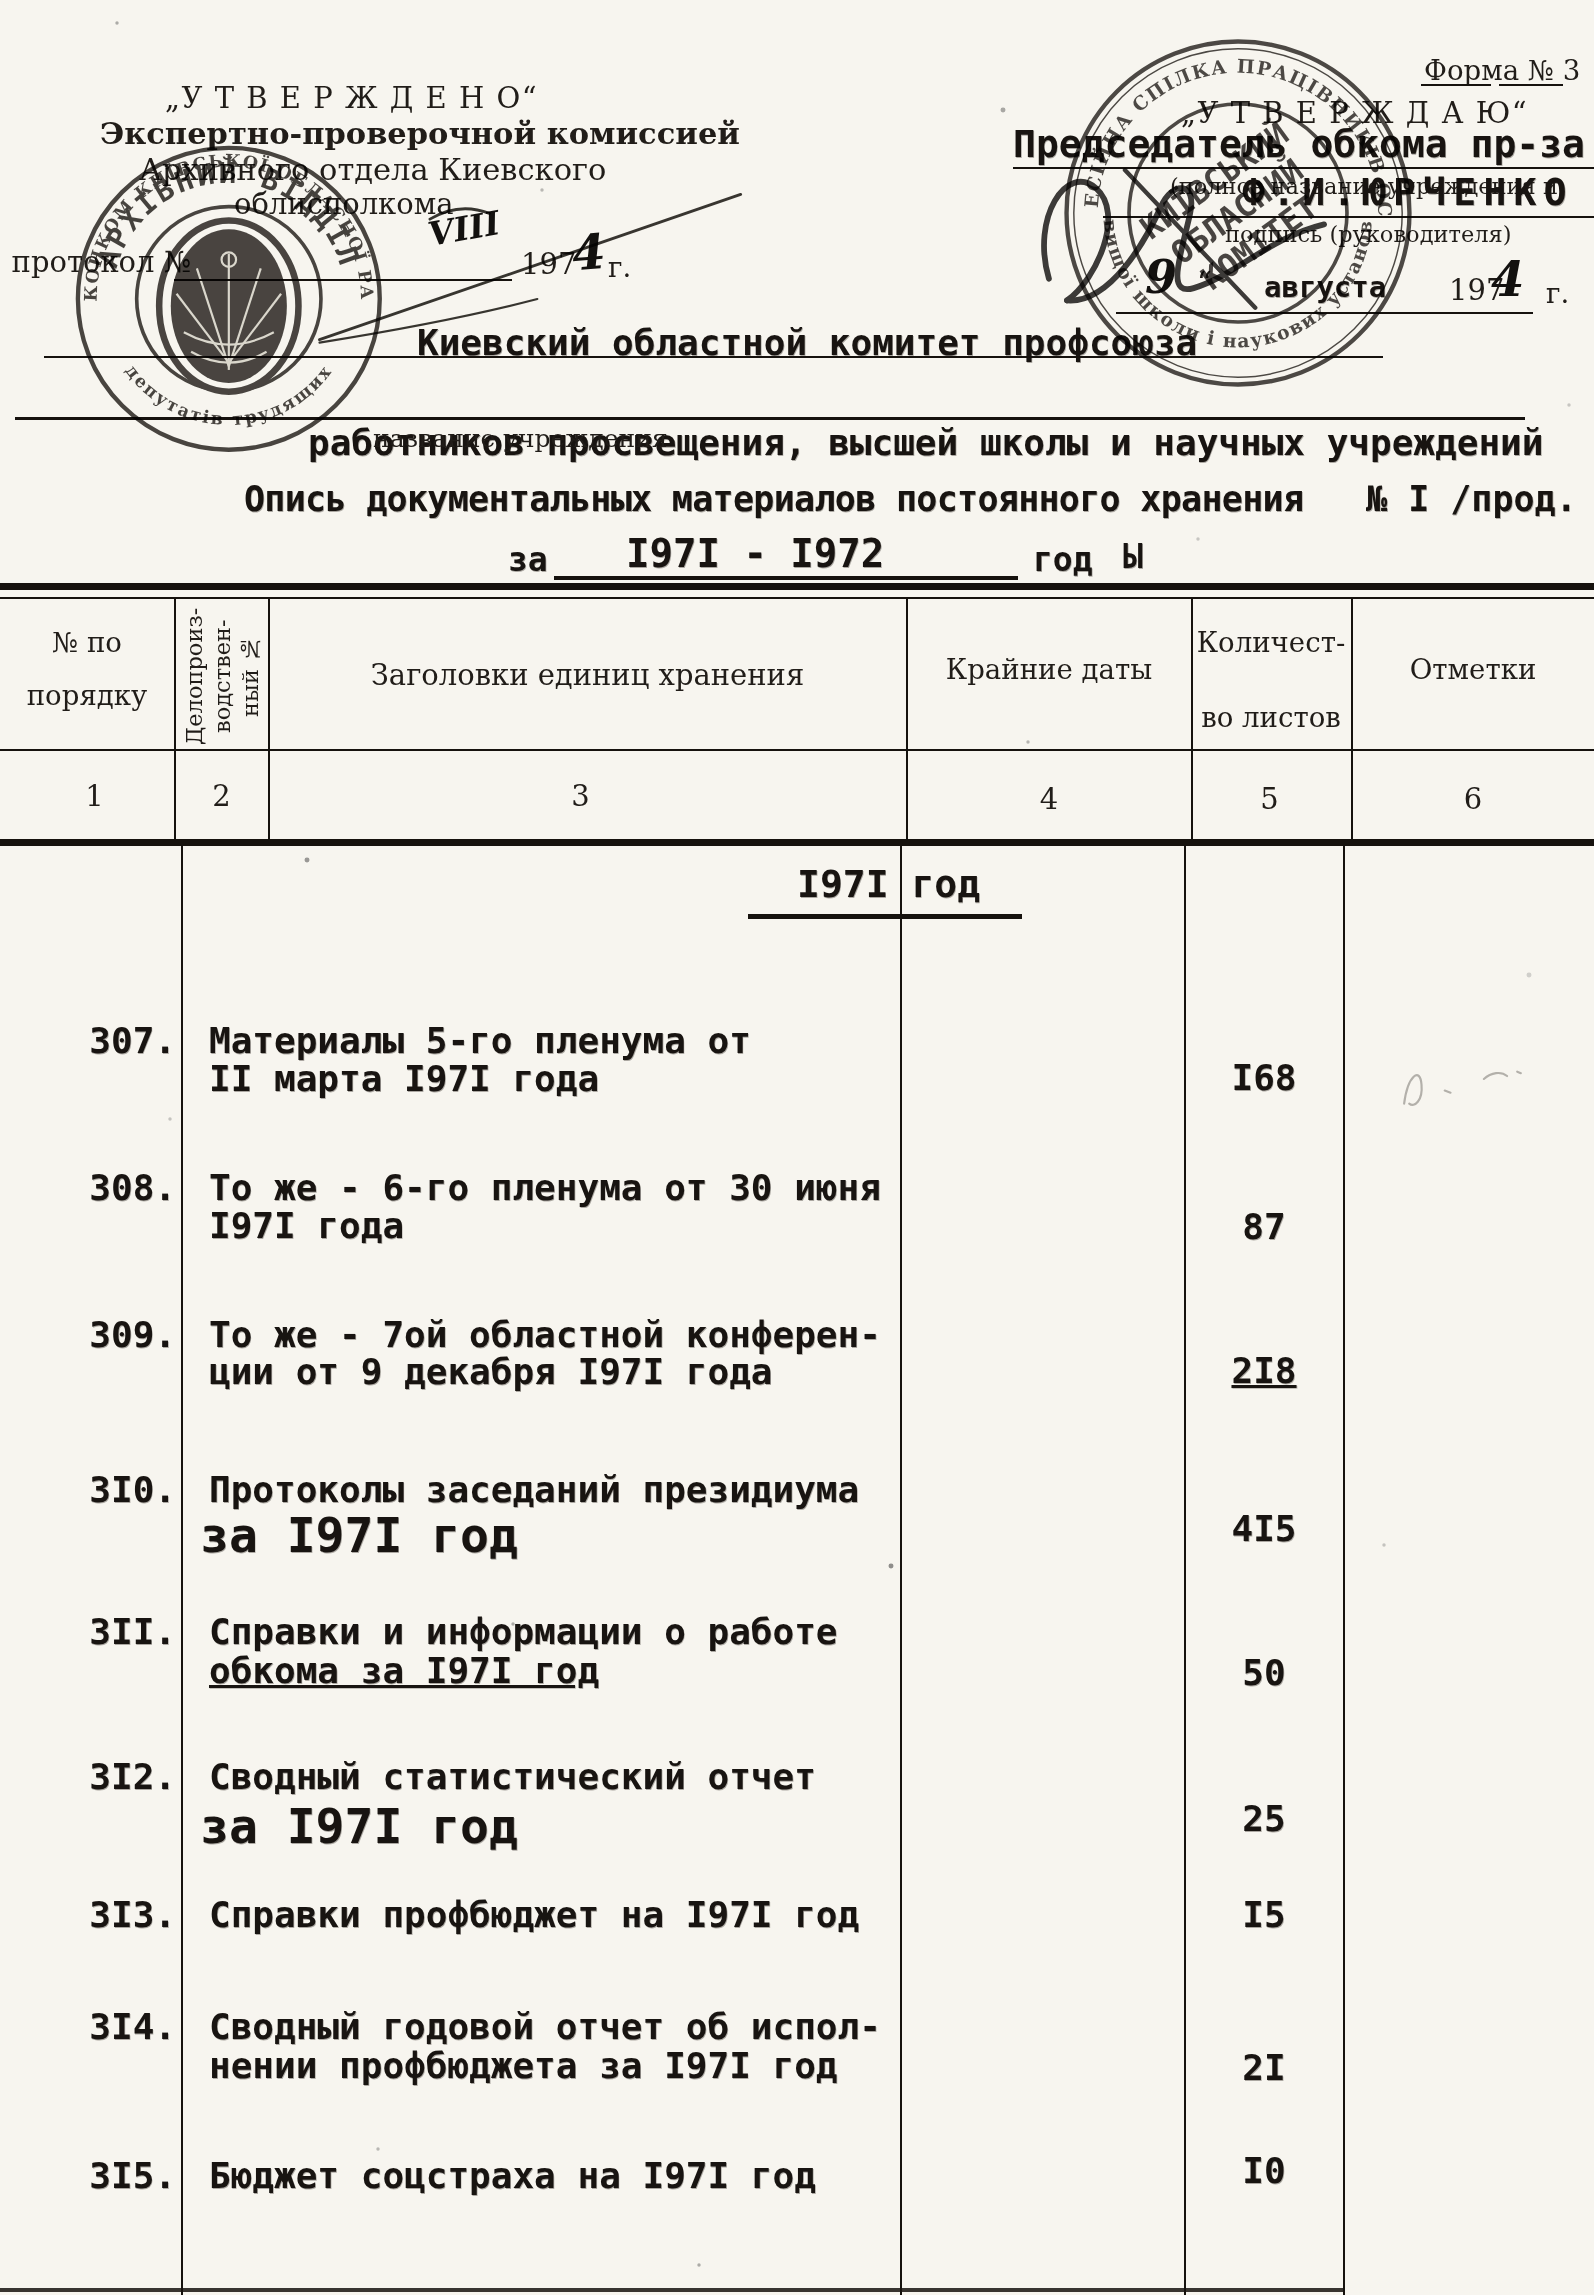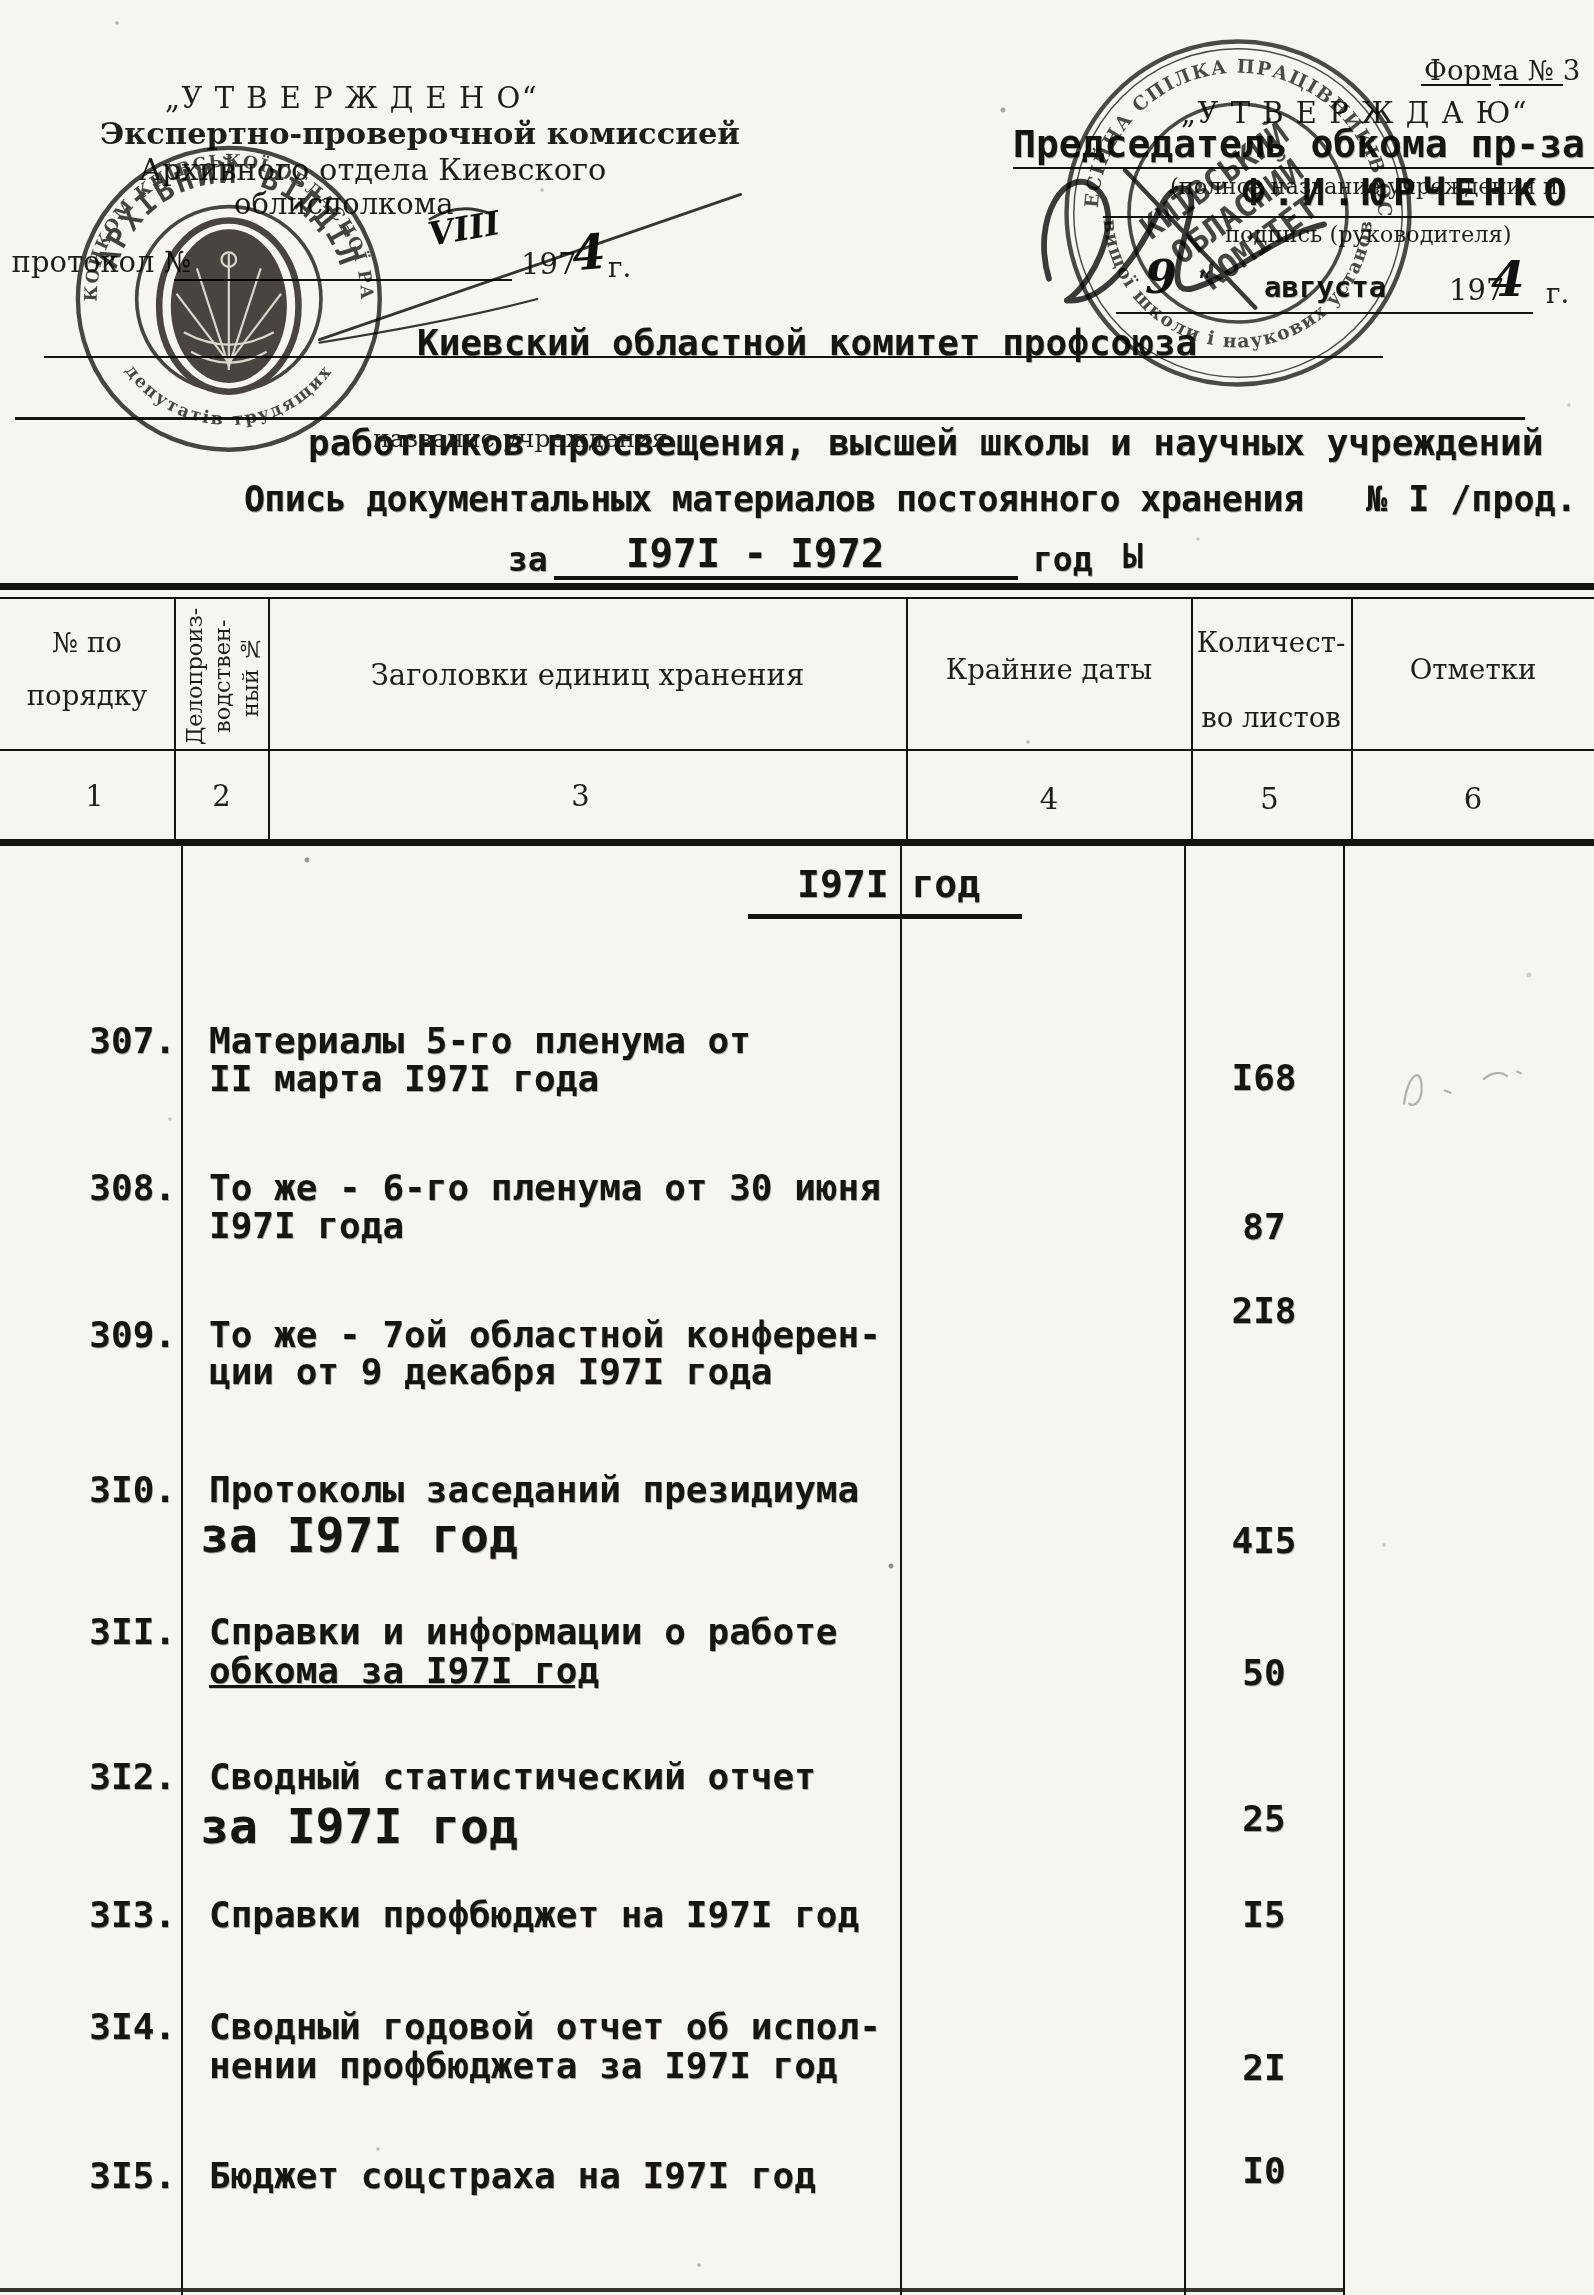--- a/index.html
+++ b/index.html
@@ -117,26 +117,26 @@
   <div class="abs t sheets" style="top:1057px;">I68</div>
 
   <div class="abs t rnum" style="top:1167px;">308.</div>
   <div class="abs t rl" style="top:1167px;">То же - 6-го пленума от 30 июня</div>
   <div class="abs t rl" style="top:1205px;">I97I года</div>
   <div class="abs t sheets" style="top:1206px;">87</div>
 
   <div class="abs t rnum" style="top:1314px;">309.</div>
   <div class="abs t rl" style="top:1314px;">То же - 7ой областной конферен-</div>
   <div class="abs t rl" style="top:1351px;">ции от 9 декабря I97I года</div>
-  <div class="abs t sheets" style="top:1290px;">2I8</div>
+  <div class="abs t sheets" style="top:1350px;text-decoration:underline;">2I8</div>
 
   <div class="abs t rnum" style="top:1469px;">3I0.</div>
   <div class="abs t rl" style="top:1469px;">Протоколы заседаний президиума</div>
   <div class="abs t rlc" style="top:1507px;">за I97I год</div>
-  <div class="abs t sheets" style="top:1508px;margin-top:12px;">4I5</div>
+  <div class="abs t sheets" style="top:1508px;">4I5</div>
 
   <div class="abs t rnum" style="top:1611px;">3II.</div>
   <div class="abs t rl" style="top:1611px;">Справки и информации о работе</div>
   <div class="abs t rl" style="top:1650px;text-decoration:underline;">обкома за I97I год</div>
   <div class="abs t sheets" style="top:1652px;">50</div>
 
   <div class="abs t rnum" style="top:1756px;">3I2.</div>
   <div class="abs t rl" style="top:1756px;">Сводный статистический отчет</div>
   <div class="abs t rlc" style="top:1798px;">за I97I год</div>
   <div class="abs t sheets" style="top:1798px;">25</div>

